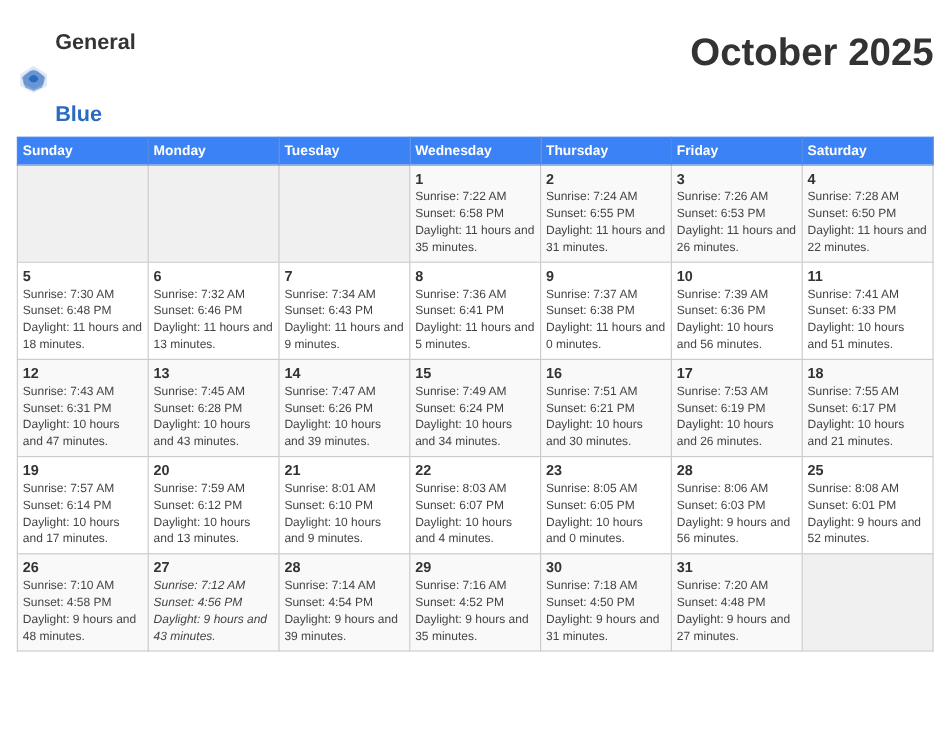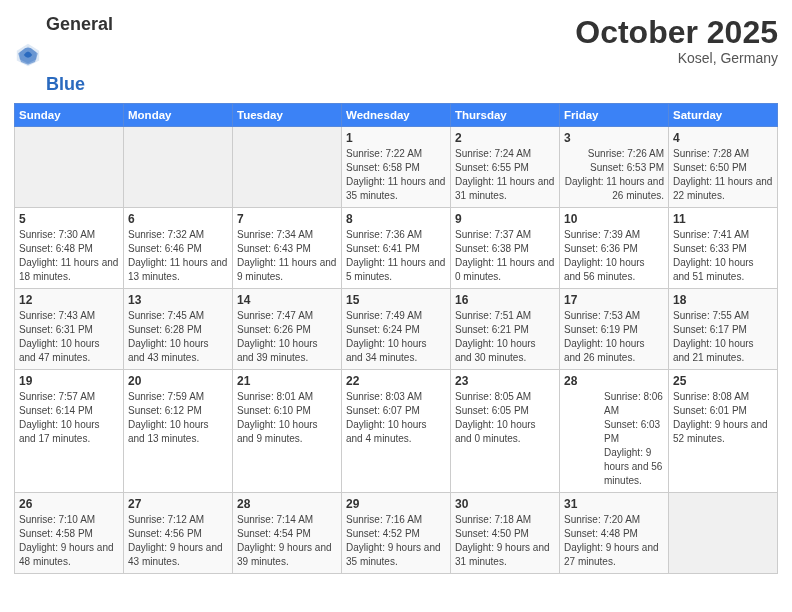--- a/index.html
+++ b/index.html
@@ -5,21 +5,21 @@
     * { margin: 0; padding: 0; box-sizing: border-box; }
     body {
       font-family: Arial, sans-serif;
       background: #fff;
       width: 792px;
       height: 612px;
       overflow: hidden;
     }
     .container {
       width: 792px;
-      padding: 15px 14px 8px 14px;
+      padding: 26px 14px 8px 14px;
     }
     .header {
       display: flex;
       justify-content: space-between;
       align-items: flex-start;
       margin-bottom: 8px;
     }
     .logo {
       display: flex;
       align-items: center;
@@ -115,21 +115,20 @@
         <polygon points="24,10 34,18 30,30 20,34 10,30 6,18 16,10" fill="#2a6abf" opacity="0.5"></polygon>
         <path d="M14,20 Q20,10 26,20 Q20,28 14,20Z" fill="#2a6abf"></path>
       </svg>
       <div class="logo-text">
         <span class="logo-general">General</span>
         <span class="logo-blue">Blue</span>
       </div>
     </div>
     <div class="title-block">
       <div class="month-title">October 2025</div>
-      <div class="location">Kosel, Germany</div>
     </div>
   </div>
 
   <table>
     <thead>
       <tr>
       <th>Sunday</th>
           <th>Monday</th>
           <th>Tuesday</th>
           <th>Wednesday</th>
@@ -150,21 +149,21 @@
 Daylight: 11 hours and 35 minutes.</div>
           </td>
           <td>
             <span class="day-number">2</span>
             <div class="day-info" style="white-space: pre-line;">Sunrise: 7:24 AM
 Sunset: 6:55 PM
 Daylight: 11 hours and 31 minutes.</div>
           </td>
           <td>
             <span class="day-number">3</span>
-            <div class="day-info" style="white-space: pre-line; text-align: right;">Sunrise: 7:26 AM
+            <div class="day-info" style="white-space: pre-line;">Sunrise: 7:26 AM
 Sunset: 6:53 PM
 Daylight: 11 hours and 26 minutes.</div>
           </td>
           <td>
             <span class="day-number">4</span>
             <div class="day-info" style="white-space: pre-line;">Sunrise: 7:28 AM
 Sunset: 6:50 PM
 Daylight: 11 hours and 22 minutes.</div>
           </td>
         </tr>
@@ -282,41 +281,41 @@
 Daylight: 10 hours and 4 minutes.</div>
           </td>
           <td>
             <span class="day-number">23</span>
             <div class="day-info" style="white-space: pre-line;">Sunrise: 8:05 AM
 Sunset: 6:05 PM
 Daylight: 10 hours and 0 minutes.</div>
           </td>
           <td>
             <span class="day-number">28</span>
-            <div class="day-info" style="white-space: pre-line; margin-left: 40px;">Sunrise: 8:06 AM
+            <div class="day-info" style="white-space: pre-line;">Sunrise: 8:06 AM
 Sunset: 6:03 PM
 Daylight: 9 hours and 56 minutes.</div>
           </td>
           <td>
             <span class="day-number">25</span>
             <div class="day-info" style="white-space: pre-line;">Sunrise: 8:08 AM
 Sunset: 6:01 PM
 Daylight: 9 hours and 52 minutes.</div>
           </td>
         </tr>
         <tr>
           <td>
             <span class="day-number">26</span>
             <div class="day-info" style="white-space: pre-line;">Sunrise: 7:10 AM
 Sunset: 4:58 PM
 Daylight: 9 hours and 48 minutes.</div>
           </td>
           <td>
             <span class="day-number">27</span>
-            <div class="day-info" style="white-space: pre-line;">Sunrise: 7:12 AM
+            <div class="day-info" style="white-space: pre-line; font-style: italic;">Sunrise: 7:12 AM
 Sunset: 4:56 PM
 Daylight: 9 hours and 43 minutes.</div>
           </td>
           <td>
             <span class="day-number">28</span>
             <div class="day-info" style="white-space: pre-line;">Sunrise: 7:14 AM
 Sunset: 4:54 PM
 Daylight: 9 hours and 39 minutes.</div>
           </td>
           <td>

